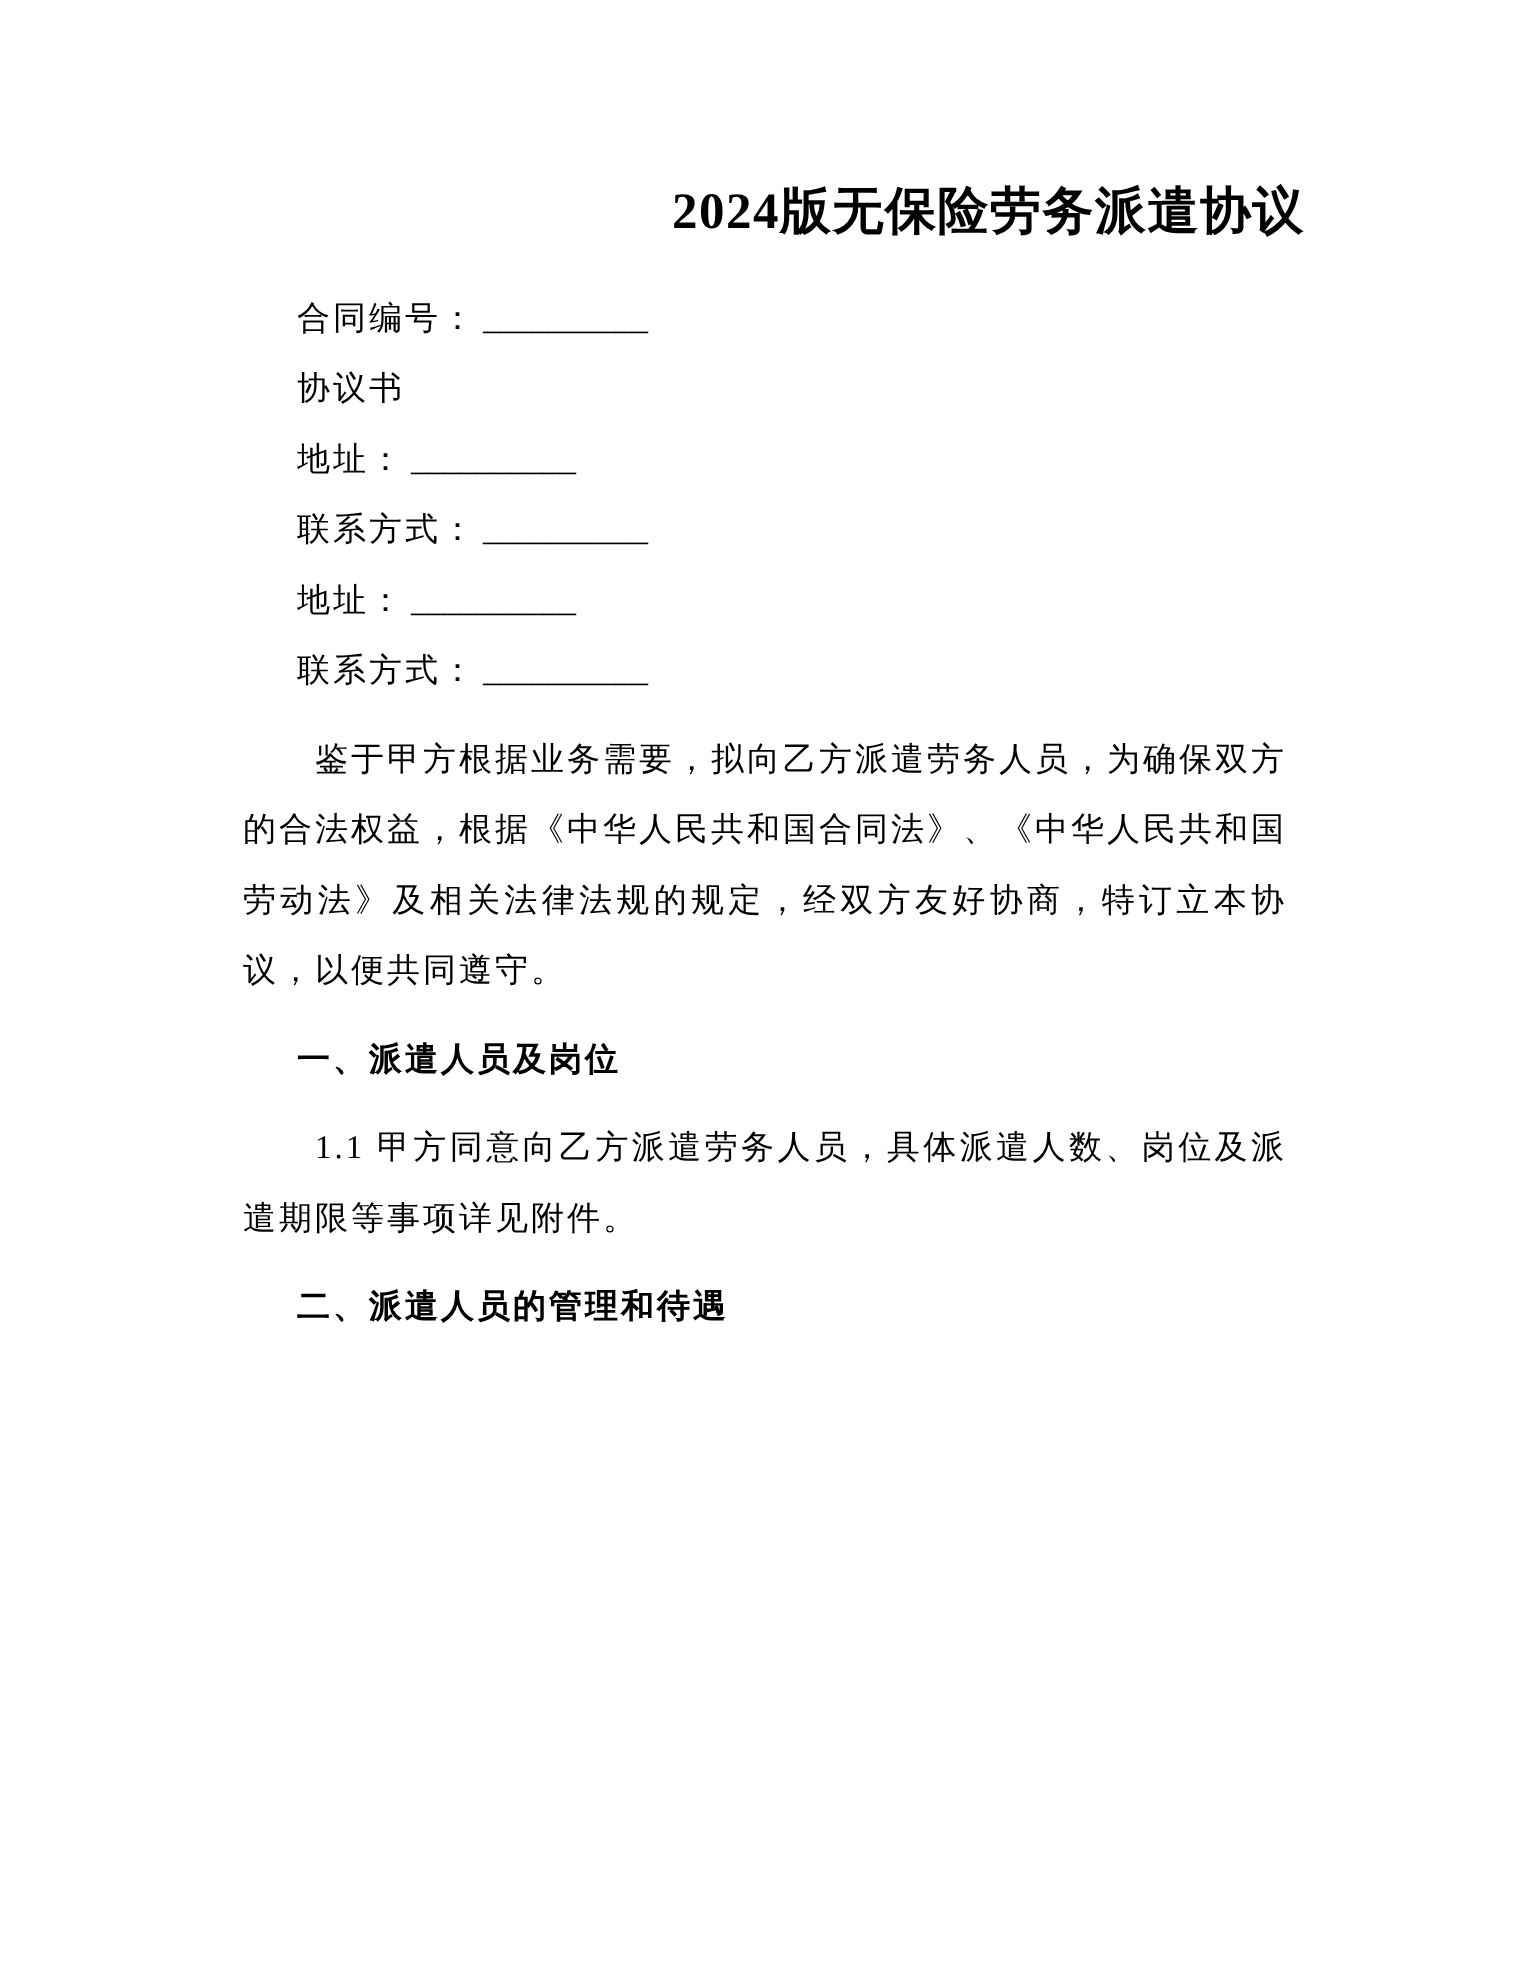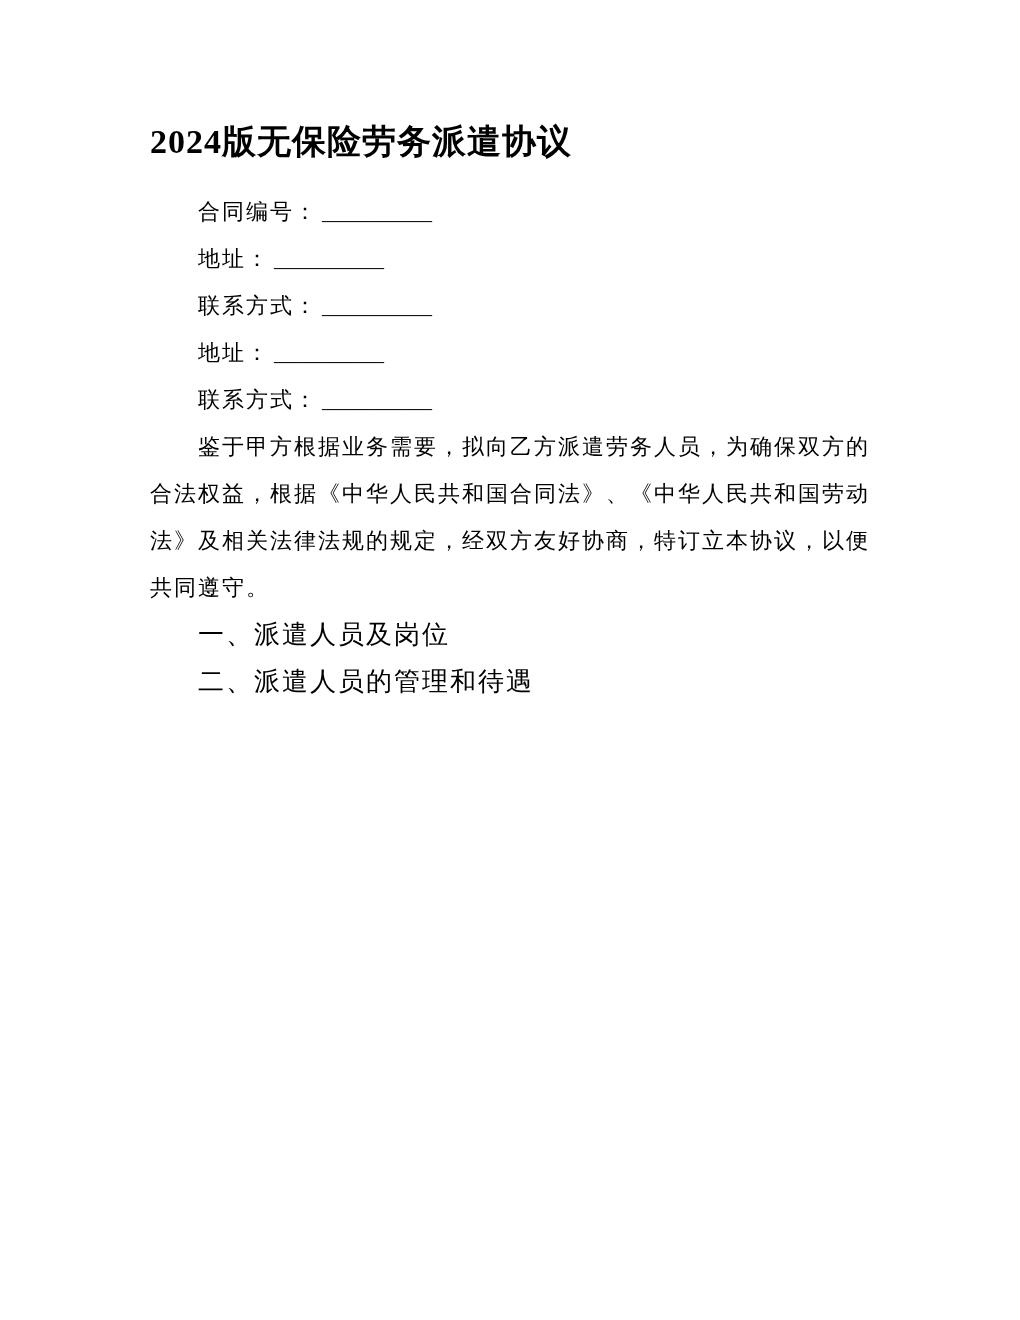--- a/index.html
+++ b/index.html
@@ -16,77 +16,79 @@
     color: #000000;
     font-family: "Liberation Serif", "DejaVu Serif", serif;
     font-size: 22px;
     line-height: 47px;
     overflow: hidden;
     box-sizing: border-box;
     padding: 0 150px;
   }
   .title {
     margin: 118px 0 23px 0;
-    text-align: left;
+    text-align: right;
     font-size: 34px;
     font-weight: bold;
     line-height: 47px;
     letter-spacing: 1px;
     white-space: nowrap;
   }
   .form-line {
     padding-left: 48px;      
     white-space: nowrap;
     letter-spacing: 2px;
     margin: 0;
   }
   .blank {
     letter-spacing: 0;
     margin-left: 4px;
     font-style: italic;
   }
   .para {
-    margin: 0;
+    margin: 12px;
     text-align: justify;
     text-indent: 48px;        
     letter-spacing: 2px;
   }
   .heading {
     margin: 0;
     padding-left: 48px;
-    font-size: 26px;
-    font-weight: normal;
+    font-size: 22px;
+    font-weight: bold;
     line-height: 47px;
     letter-spacing: 2px;
     white-space: nowrap;
   }
 </style>
 </head>
 <body>
 
 <div class="page">
 
   <h1 class="title">2024版无保险劳务派遣协议</h1>
 
   <p class="form-line"><span>合同编号：</span><span class="blank">__________</span></p>
 
+  <p class="form-line"><span>协议书</span></p>
 
 
   <p class="form-line"><span>地址：</span><span class="blank">__________</span></p>
 
   <p class="form-line"><span>联系方式：</span><span class="blank">__________</span></p>
 
 
   <p class="form-line"><span>地址：</span><span class="blank">__________</span></p>
 
   <p class="form-line"><span>联系方式：</span><span class="blank">__________</span></p>
 
   <p class="para">鉴于甲方根据业务需要，拟向乙方派遣劳务人员，为确保双方的合法权益，根据《中华人民共和国合同法》、《中华人民共和国劳动法》及相关法律法规的规定，经双方友好协商，特订立本协议，以便共同遵守。</p>
 
   <h2 class="heading">一、派遣人员及岗位</h2>
 
+  <p class="para">1.1 甲方同意向乙方派遣劳务人员，具体派遣人数、岗位及派遣期限等事项详见附件。</p>
 
 
   <h2 class="heading">二、派遣人员的管理和待遇</h2>
 
 
 
 </div>
 
 </body></html>

